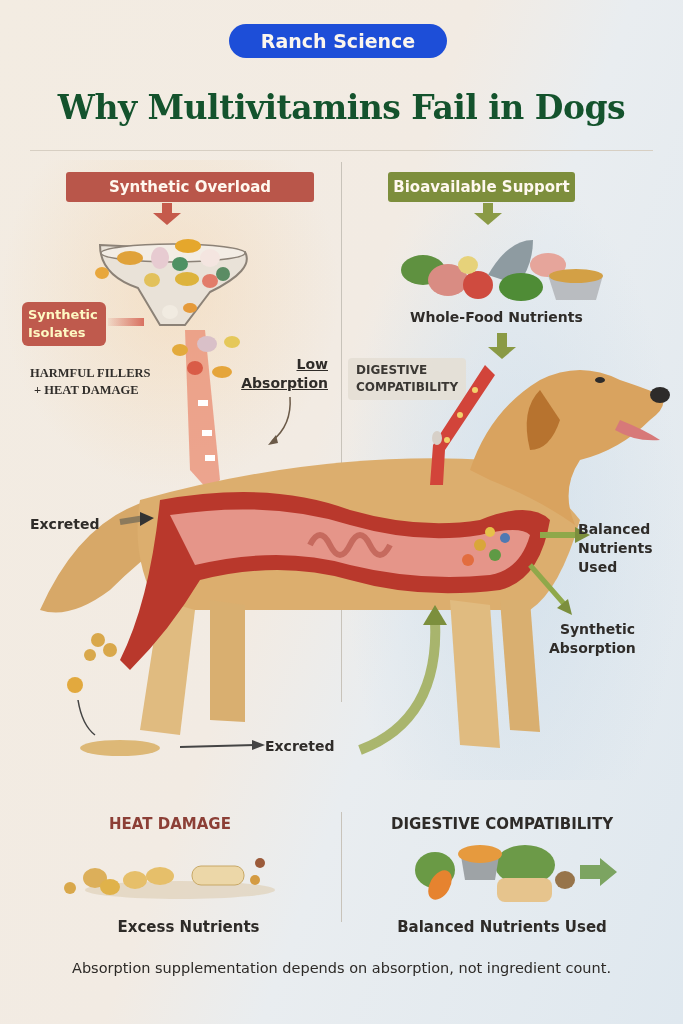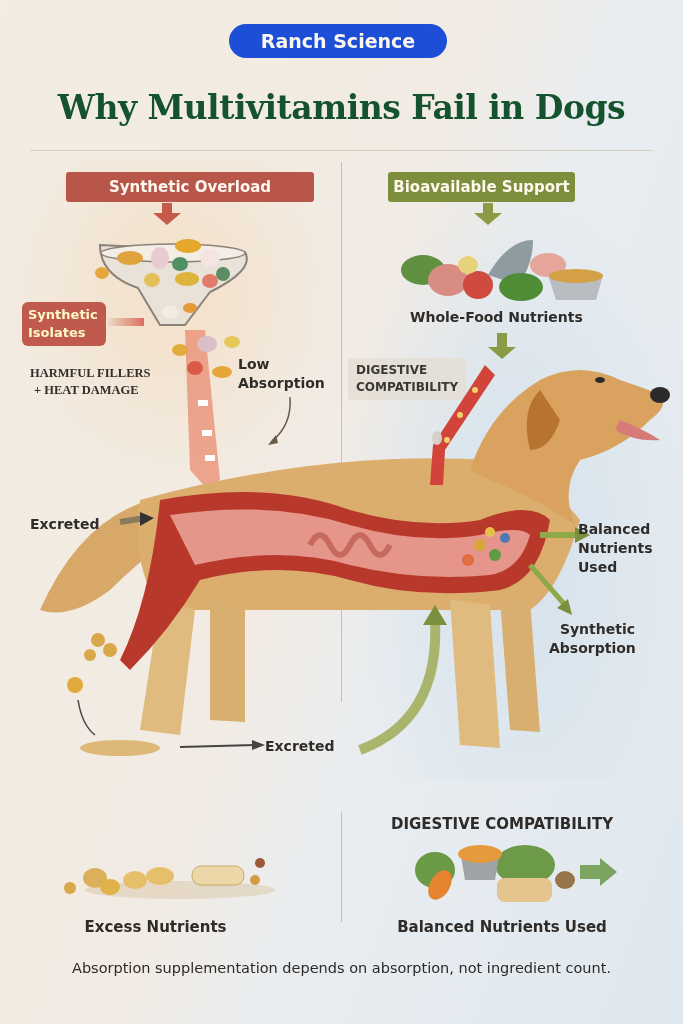--- a/index.html
+++ b/index.html
@@ -100,21 +100,21 @@
   <div>Synthetic</div>
   <div>Isolates</div>
 </div>
 <div class="abs" style="left:108px;top:318px;width:36px;height:8px;background:linear-gradient(90deg,rgba(216,112,96,0.1),#d87060);"></div>
 
 <div class="abs txt-caps" style="left:30px;top:365px;font-family:Liberation Serif, serif;">
   <div>HARMFUL FILLERS</div>
   <div style="padding-left:4px;">+ HEAT DAMAGE</div>
 </div>
 
-<div class="abs txt" style="left:238px;top:355px;text-align:left;width:90px;">
+<div class="abs txt" style="left:238px;top:355px;text-align:right;width:90px;text-decoration:underline;">
   <div>Low</div>
   <div>Absorption</div>
 </div>
 <svg class="abs svgwrap" style="left:262px;top:395px;" width="40" height="60">
   <path d="M28 2 Q30 30 10 46" stroke="#6b5a48" stroke-width="1.5" fill="none"></path>
   <path d="M6 50 L14 40 L16 48 Z" fill="#6b5a48"></path>
 </svg>
 
 <svg class="abs svgwrap" style="left:20px;top:350px;" width="660" height="420" viewBox="0 0 660 420">
 
@@ -212,33 +212,34 @@
 </div>
 
 <div class="abs txt" style="left:549px;top:620px;text-align:right;width:86px;">
   <div>Synthetic</div>
   <div>Absorption</div>
 </div>
 
 <div class="abs vdiv2"></div>
 
 <div class="abs bottom-head" style="left:60px;top:814px;width:220px;color:#8c3f36;">
+  <div>HEAT DAMAGE</div>
 </div>
 <svg class="abs svgwrap" style="left:60px;top:860px;" width="230" height="45">
   <ellipse cx="120" cy="30" rx="95" ry="9" fill="#e0d2b9" opacity="0.7"></ellipse>
   <ellipse cx="10" cy="28" rx="6" ry="6" fill="#d9a84b"></ellipse>
   <ellipse cx="35" cy="18" rx="12" ry="10" fill="#dcaf5a"></ellipse>
   <ellipse cx="50" cy="27" rx="10" ry="8" fill="#e0b24a"></ellipse>
   <ellipse cx="75" cy="20" rx="12" ry="9" fill="#e6bf6a"></ellipse>
   <ellipse cx="100" cy="16" rx="14" ry="9" fill="#e6bf6a"></ellipse>
   <rect x="132" y="6" width="52" height="19" rx="9" fill="#ecd7a8" stroke="#c8a866"></rect>
   <circle cx="195" cy="20" r="5" fill="#d49b42"></circle>
   <circle cx="200" cy="3" r="5" fill="#9b5a3a"></circle>
 </svg>
-<div class="abs bottom-sub" style="left:43px;top:918px;width:225px;">Excess Nutrients</div>
+<div class="abs bottom-sub" style="left:76px;top:918px;width:225px;">Excess Nutrients</div>
 
 <div class="abs bottom-head" style="left:362px;top:814px;width:280px;color:#2e2b28;">DIGESTIVE COMPATIBILITY</div>
 <svg class="abs svgwrap" style="left:395px;top:840px;" width="230" height="65">
   <ellipse cx="40" cy="30" rx="20" ry="18" fill="#6a9a45"></ellipse>
   <ellipse cx="130" cy="25" rx="30" ry="20" fill="#6c9a48"></ellipse>
   <path d="M65 10 L105 10 L100 40 L70 40 Z" fill="#9ea3a6"></path>
   <ellipse cx="85" cy="14" rx="22" ry="9" fill="#e69a3e"></ellipse>
   <ellipse cx="45" cy="45" rx="10" ry="16" fill="#e6832f" transform="rotate(30 45 45)"></ellipse>
   <rect x="102" y="38" width="55" height="24" rx="8" fill="#e6c48d"></rect>
   <ellipse cx="170" cy="40" rx="10" ry="9" fill="#97744a"></ellipse>

